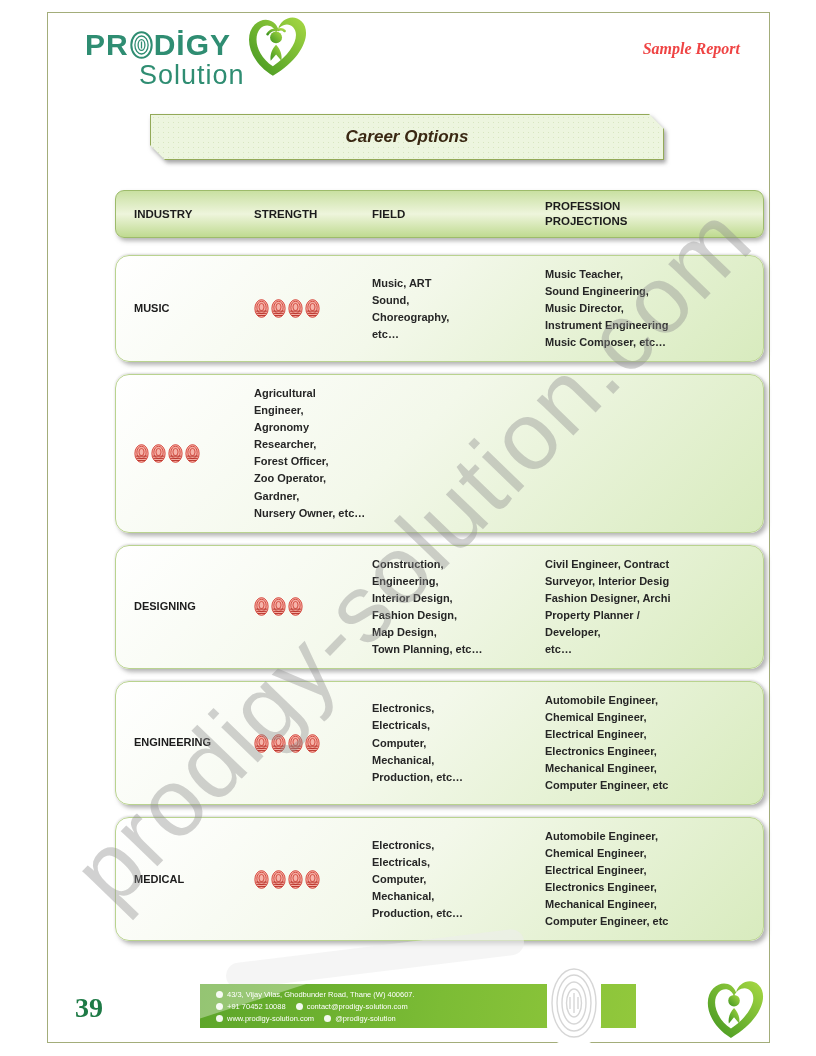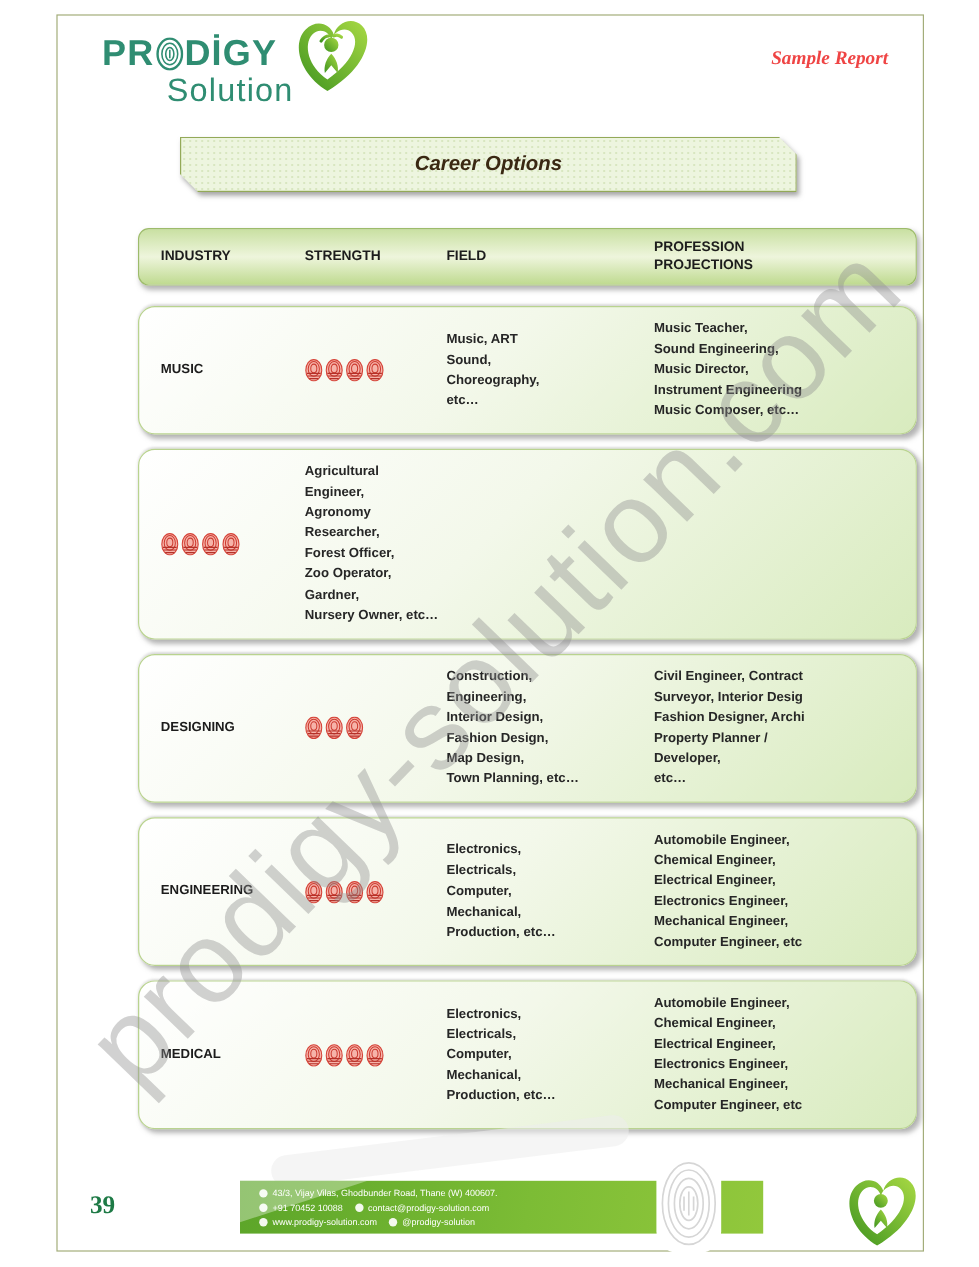--- a/index.html
+++ b/index.html
@@ -80,21 +80,21 @@
   .watermark span{
     position:absolute;transform:translate(-50%,-50%) rotate(-46deg);
     font-size:96px;letter-spacing:2px;color:#8f8f8f;opacity:0.40;
     white-space:nowrap;font-family:"Liberation Sans", sans-serif;
   }
 
   
   .page-number{
     position:absolute;left:75px;top:992px;
     font-family:"Liberation Serif", serif;font-weight:bold;
-    font-size:21px;color:#1e7a46;
+    font-size:28px;color:#1e7a46;
   }
   .footer-bar{
     position:absolute;left:200px;top:984px;width:436px;height:44px;
     background:linear-gradient(100deg,#5ca529 0%,#7cbc35 55%,#92c83c 100%);
     z-index:10;overflow:hidden;
   }
   .footer-bar::before{
     content:"";position:absolute;left:-30px;top:-26px;width:180px;height:40px;
     background:rgba(255,255,255,0.35);transform:rotate(-18deg);
   }

